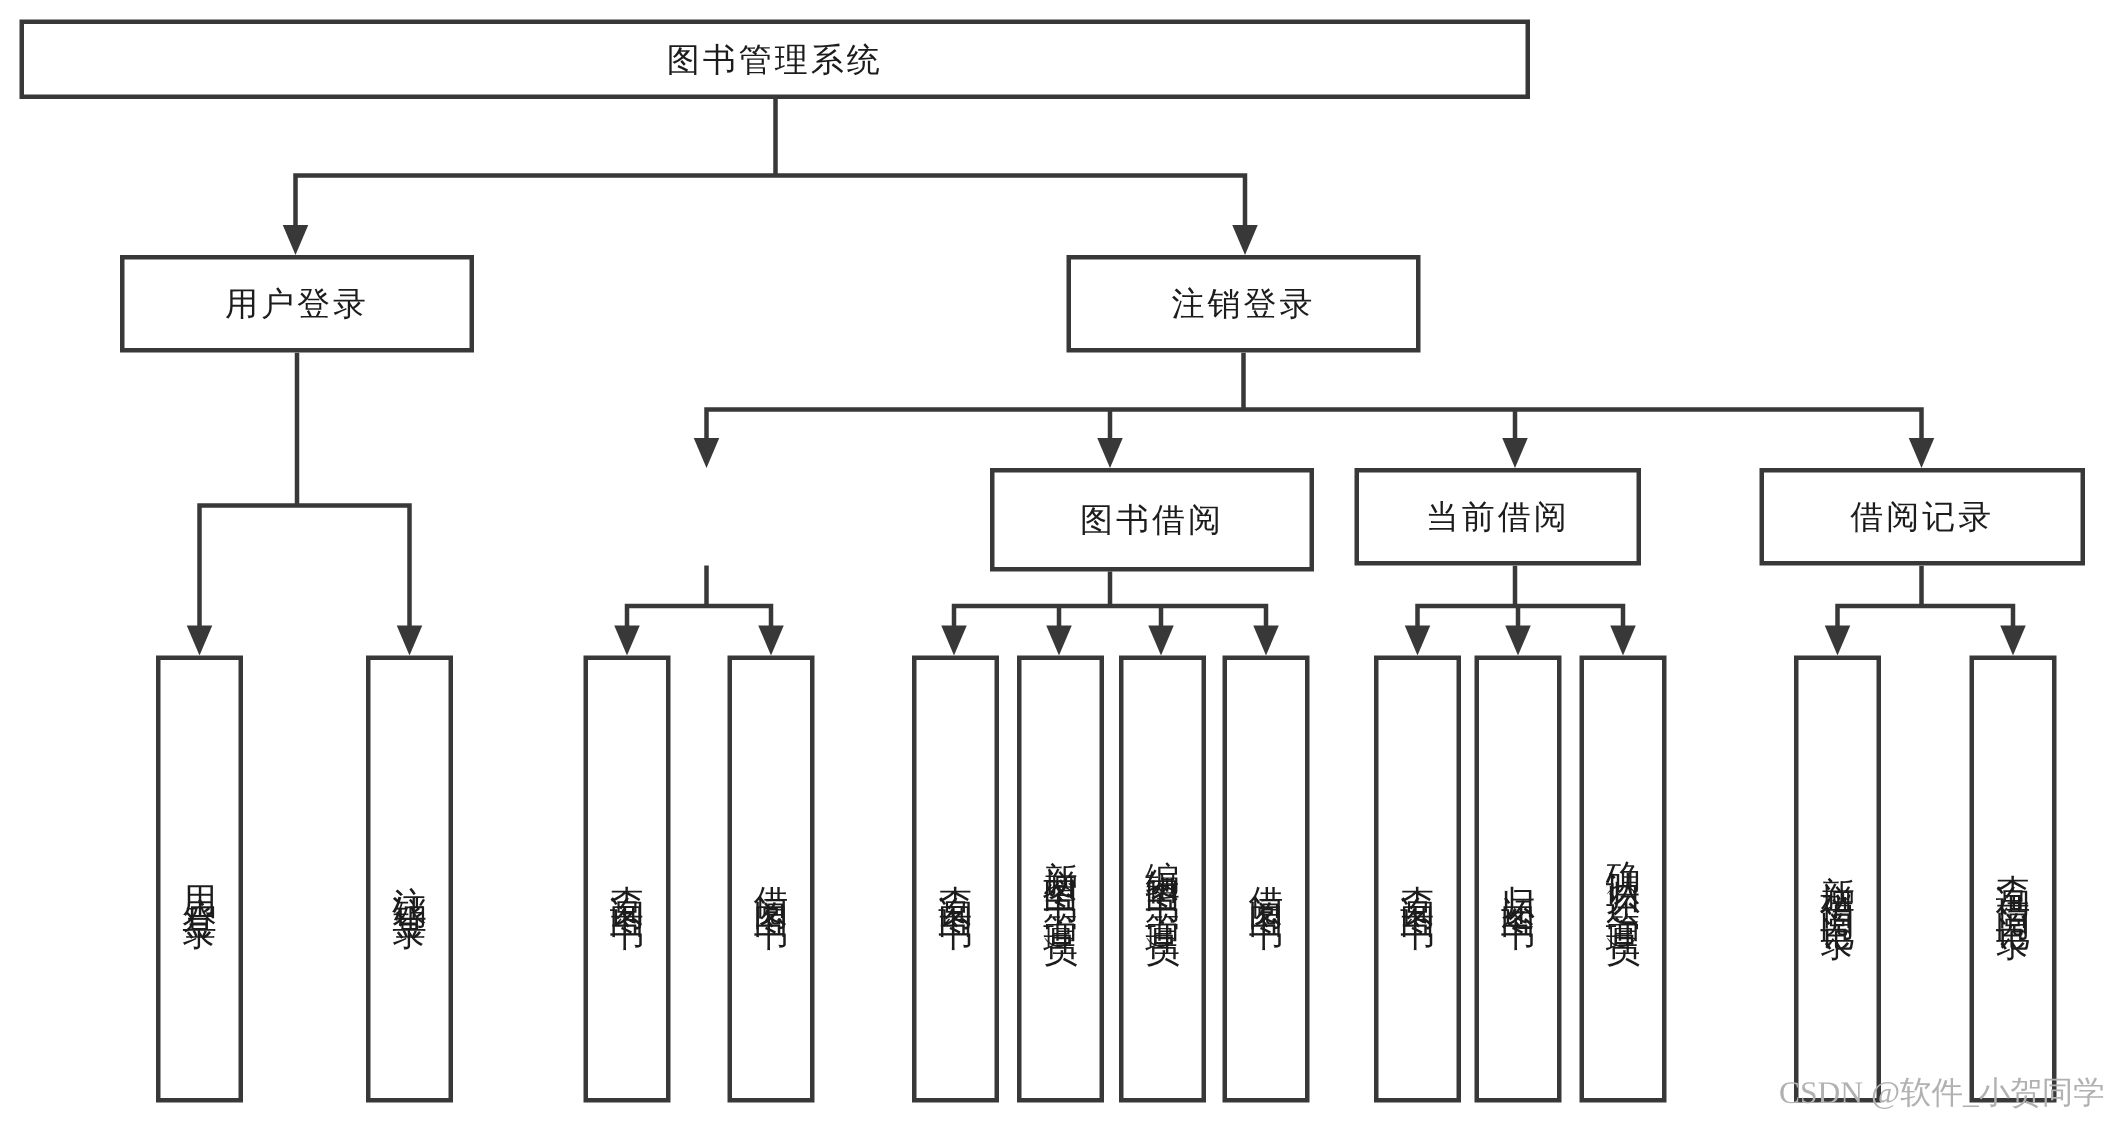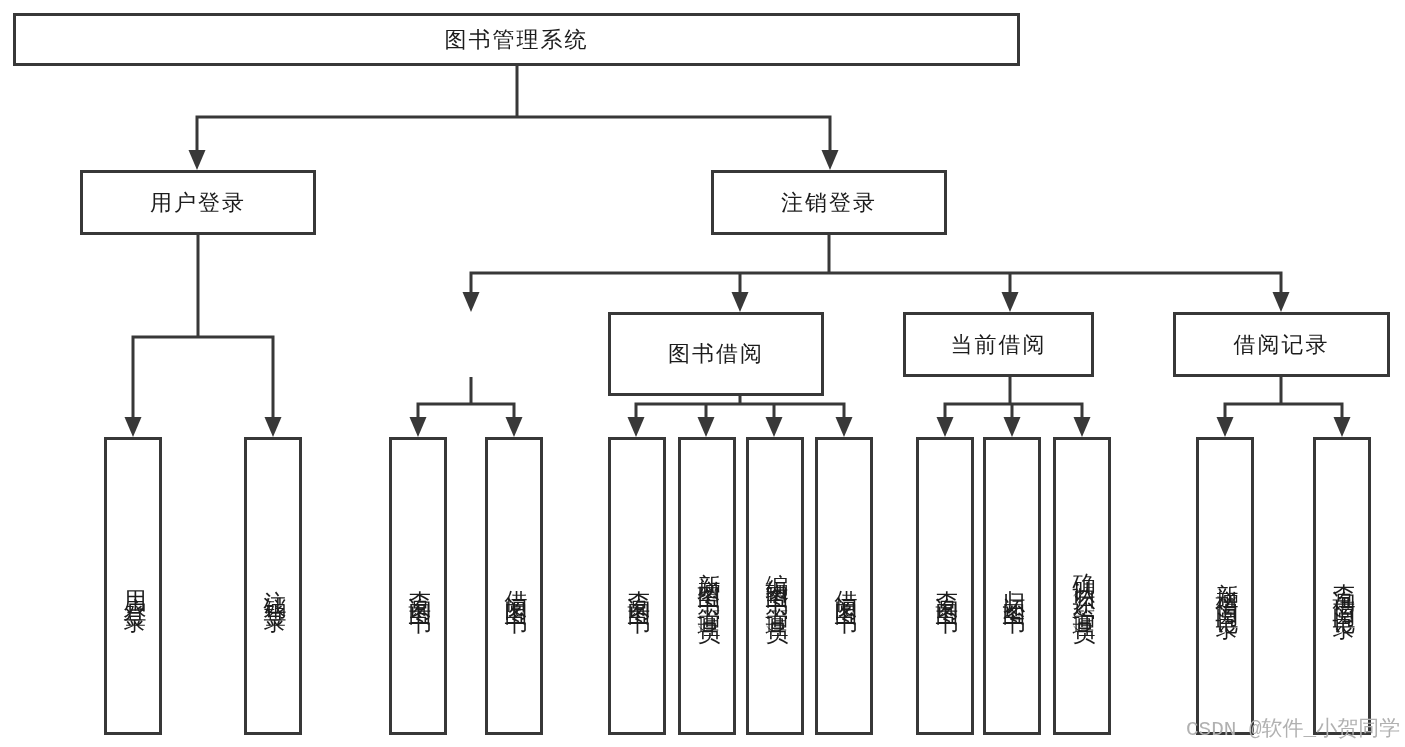--- a/index.html
+++ b/index.html
@@ -1,18 +1,18 @@
 <!DOCTYPE html>
 <html><head>
 <meta charset="utf-8">
 <style>
   html,body{margin:0;padding:0;background:#ffffff;}
   .canvas{
     position:relative;width:1405px;height:747px;background:#ffffff;overflow:hidden;
-    font-family:Liberation Mono, monospace;
+    font-family:Liberation Serif, serif;
   }
   .connectors{position:absolute;left:0;top:0;z-index:1;}
   .ln{stroke:#383838;stroke-width:3;fill:none;}
   .ah{fill:#383838;stroke:none;}
   .hbox{
     position:absolute;box-sizing:border-box;border:3px solid #383838;background:#ffffff;
     display:flex;align-items:center;justify-content:center;z-index:2;
   }
   .hbox span{
     color:#1c1c1c;font-size:22px;letter-spacing:2px;white-space:nowrap;
@@ -83,21 +83,21 @@
     <span>图书管理系统</span>
   </div>
 
   <div class="hbox" style="left:80px;top:170px;width:236px;height:65px">
     <span>用户登录</span>
   </div>
   <div class="hbox" style="left:711px;top:170px;width:236px;height:65px">
     <span>注销登录</span>
   </div>
 
-  <div class="hbox" style="left:608px;top:312px;width:216px;height:84px">
+  <div class="hbox" style="left:660px;top:312px;width:216px;height:69px">
     <span>图书借阅</span>
   </div>
   <div class="hbox" style="left:903px;top:312px;width:191px;height:65px">
     <span>当前借阅</span>
   </div>
   <div class="hbox" style="left:1173px;top:312px;width:217px;height:65px">
     <span>借阅记录</span>
   </div>
 
   <div class="vbox" style="left:104px">

